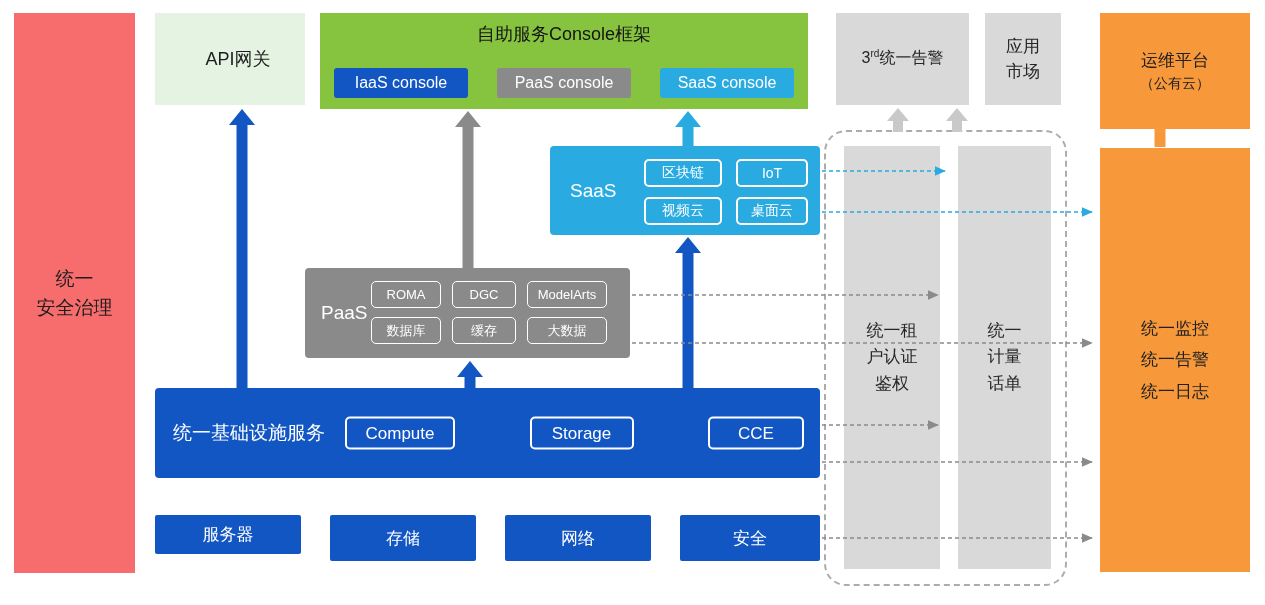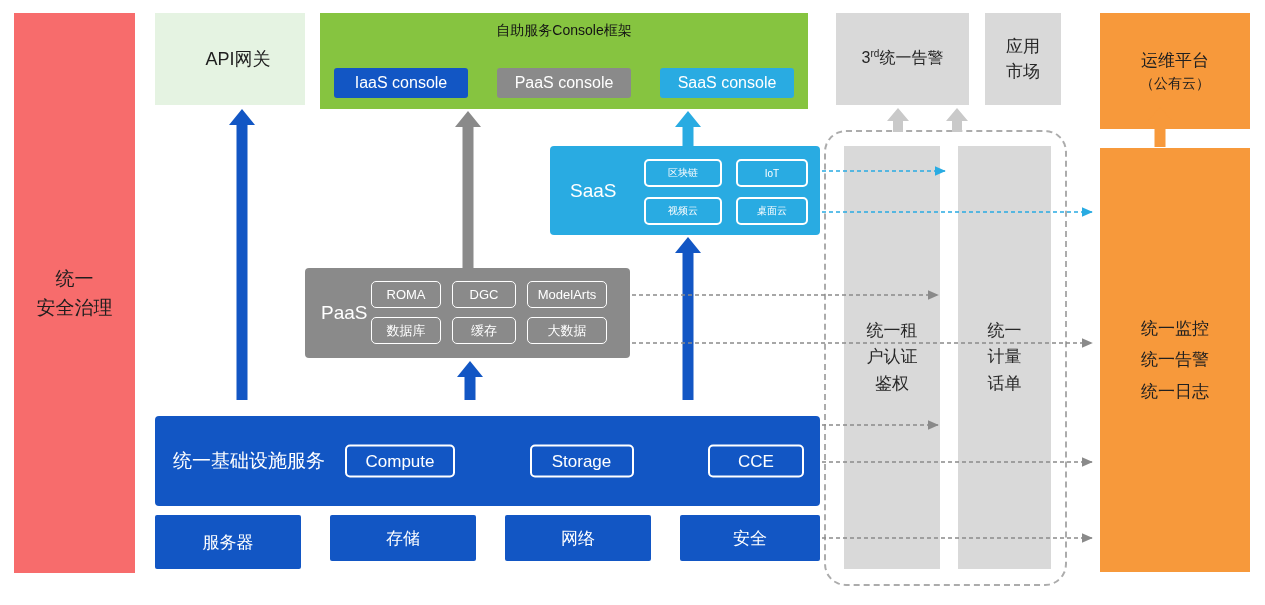--- a/index.html
+++ b/index.html
@@ -14,38 +14,38 @@
 
   .bar-red   { background:#F76C6C; color:#1e1e1e; font-size:19px; line-height:1.55; }
   .lgreen    { background:#E5F3E2; color:#1e1e1e; font-size:18px;padding-left:16px; }
   .green     { background:#86C440; }
   .blue      { background:#1256C4; color:#ffffff; }
   .graydk    { background:#8A8A8A; color:#ffffff; }
   .graylt    { background:#D9D9D9; color:#262626; }
   .cyan      { background:#29ABE2; color:#ffffff; }
   .orange    { background:#F7993B; color:#202020; }
 
-  .ctitle { text-align:center; padding-top:9px; font-size:14px; color:#141414; }
+  .ctitle { text-align:center; padding-top:9px; font-size:18px; color:#141414; }
   .console-row { position:absolute; left:14px; right:14px; top:55px; height:30px;
                  display:flex; justify-content:space-between; }
   .chip { width:134px; display:flex; align-items:center; justify-content:center;
           font-size:16px; color:#ffffff; border-radius:3px; }
   .chip-blue { background:#1256C4; }
   .chip-gray { background:#8A8A8A; }
   .chip-cyan { background:#29ABE2; }
 
   .side-label { position:absolute; top:50%; transform:translateY(-50%);
                 font-size:19px; color:#ffffff; }
 
   .pill { border:2px solid #ffffff; border-radius:5px; color:#ffffff;
           display:flex; align-items:center; justify-content:center; background:transparent; }
 
   .saas-grid { position:absolute; left:94px; top:13px; display:grid;
                grid-template-columns:78px 72px; gap:10px 14px; }
-  .saas-grid .pill { height:28px; font-size:10px; }
+  .saas-grid .pill { height:28px; font-size:14px; }
 
   .paas-grid { position:absolute; left:66px; top:13px; display:grid;
                grid-template-columns:70px 64px 80px; gap:9px 11px; }
   .paas-grid .pill { height:27px; font-size:13px; border-width:1.5px; }
 
   .infra-row { position:absolute; left:190px; right:16px; top:50%;
                transform:translateY(-50%); display:flex; justify-content:space-between; }
   .infra-row .pill { height:33px; font-size:17px; }
 
   .hwbox { font-size:17px; border-radius:2px; }
@@ -112,30 +112,30 @@
     <div class="paas-grid">
       <div class="pill">ROMA</div>
       <div class="pill">DGC</div>
       <div class="pill">ModelArts</div>
       <div class="pill">数据库</div>
       <div class="pill">缓存</div>
       <div class="pill">大数据</div>
     </div>
   </div>
 
-  <div class="abs blue" style="left:155px;top:416px;width:665px;height:90px;border-radius:4px;">
+  <div class="abs blue" style="left:155px;top:388px;width:665px;height:90px;border-radius:4px;">
     <div class="side-label" style="left:18px;">统一基础设施服务</div>
     <div class="infra-row">
       <div class="pill" style="width:110px;">Compute</div>
       <div class="pill" style="width:104px;">Storage</div>
       <div class="pill" style="width:96px;">CCE</div>
     </div>
   </div>
 
-  <div class="abs box blue hwbox" style="left:155px;top:515px;width:146px;height:54px;">
+  <div class="abs box blue hwbox" style="left:155px;top:515px;width:146px;height:39px;">
     <span>服务器</span>
   </div>
   <div class="abs box blue hwbox" style="left:330px;top:515px;width:146px;height:46px;">
     <span>存储</span>
   </div>
   <div class="abs box blue hwbox" style="left:505px;top:515px;width:146px;height:46px;">
     <span>网络</span>
   </div>
   <div class="abs box blue hwbox" style="left:680px;top:515px;width:140px;height:46px;">
     <span>安全</span>

